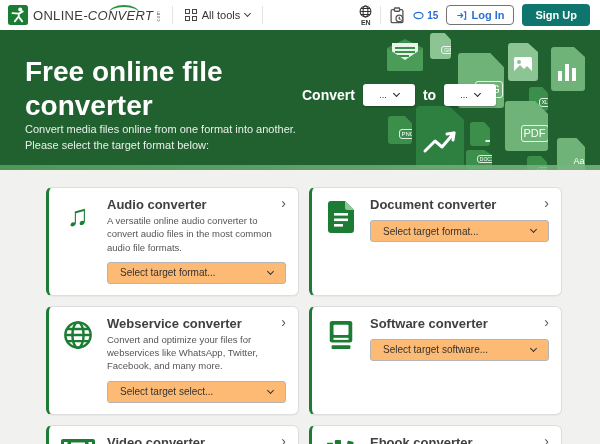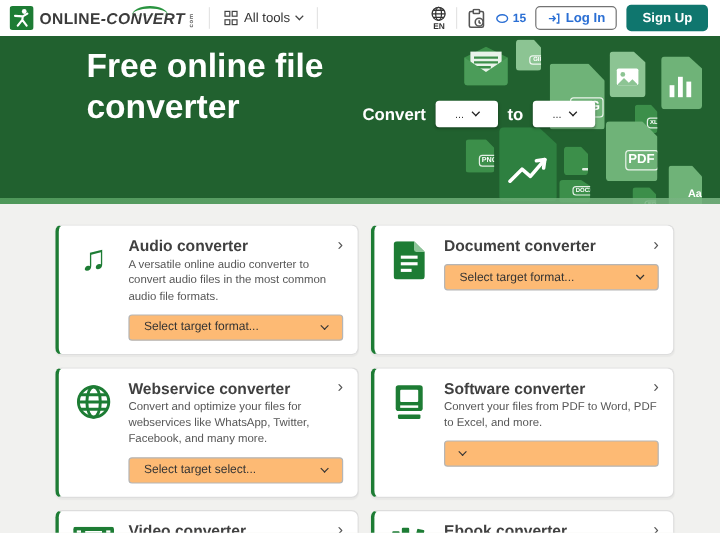--- a/index.html
+++ b/index.html
@@ -9,21 +9,21 @@
     width:600px; height:444px; overflow:hidden;
     background:#f1f1ef;
   }
   
   .navbar {
     height:30px; background:#fff; display:flex; align-items:center;
     padding:0 10px 0 8px; gap:8px; position:relative; z-index:5;
   }
   .logo { display:flex; align-items:center; gap:5px; cursor:pointer; }
   .logo-mark { width:20px; height:20px; flex:0 0 auto; }
-  .logo-text { font-size:13px; font-weight:bold; color:#3b3b3b; letter-spacing:.3px; white-space:nowrap; display:flex; align-items:baseline; }
+  .logo-text { font-size:13px; font-weight:normal; color:#3b3b3b; letter-spacing:.3px; white-space:nowrap; display:flex; align-items:baseline; }
   .logo-text .sec { font-style:italic; position:relative; }
   .logo-text .sec::after{
     content:""; position:absolute; top:-3px; left:26px; width:30px; height:6px;
     border-top:2px solid #2a9440; border-radius:50% 50% 0 0 / 100% 100% 0 0;
   }
   .logo-tld { font-size:5px; color:#666; transform:rotate(-90deg) translateX(2px); display:inline-block; letter-spacing:.5px; }
   .nav-sep { width:1px; height:18px; background:#e4e4e4; }
   .all-tools { display:flex; align-items:center; gap:5px; font-size:11px; color:#333; cursor:pointer; padding:0 4px; }
   .grid-icon { display:grid; grid-template-columns:5px 5px; grid-gap:1.5px; }
   .grid-icon i { width:5px; height:5px; border:1.2px solid #444; display:block; }
@@ -39,36 +39,36 @@
     font-family:"Liberation Sans",sans-serif;
   }
   .btn-signup {
     background:#0f766e; color:#fff; border:none; font-size:11px; font-weight:bold;
     border-radius:4px; padding:5px 13px; cursor:pointer; font-family:"Liberation Sans",sans-serif;
   }
   
   .hero { position:relative; height:140px; background:#21612f; overflow:hidden; }
   .hero::after { content:""; position:absolute; left:0; right:0; bottom:0; height:5px;
     background:linear-gradient(90deg,#56a161,#7ab583); opacity:.85; }
-  .hero-title { position:absolute; left:25px; top:8px; width:250px;
-    color:#fff; font-size:28px; line-height:1.22; font-weight:bold;margin-left:47px; }
+  .hero-title { position:absolute; left:25px; top:25px; width:250px;
+    color:#fff; font-size:28px; line-height:1.22; font-weight:bold; }
   .hero-sub { position:absolute; left:25px; top:92px; width:276px;
     color:#e8f1e9; font-size:11px; line-height:1.45; }
   .convert-row { position:absolute; left:302px; top:54px; display:flex; align-items:center; gap:8px; z-index:3; }
   .convert-label, .to-label { color:#fff; font-size:14px; font-weight:bold; }
   .mini-select {
     width:52px; height:22px; background:#fff; border-radius:3px; display:flex;
     align-items:center; justify-content:center; gap:7px; font-size:9px; color:#333; cursor:pointer;
     box-shadow:0 1px 2px rgba(0,0,0,.25);
   }
   .mini-select .chev { border-color:#222; }
   
   .file-badge { position:absolute; clip-path:polygon(0 0,70% 0,100% 26%,100% 100%,0 100%);
     border-radius:3px; display:flex; align-items:flex-end; justify-content:center; }
-  .file-badge span { font-weight:bold; color:#fff; margin-bottom:22%;
+  .file-badge span { font-weight:normal; color:#fff; margin-bottom:22%;
     border:1px solid rgba(255,255,255,.85); border-radius:3px; padding:0 2px; line-height:1.35;margin-left:16px; }
   .tone-light { background:#6fb378; }
   .tone-lighter { background:#8cc493; }
   .tone-mid { background:#3c8f4a; }
   .hero-svg { position:absolute; }
   
   .cards {
     padding:17px 38px 14px 46px;
     display:grid; grid-template-columns:1fr 1fr; gap:10px;
   }
@@ -149,20 +149,21 @@
       <path d="M3 12h11M10 7l4.5 5L10 17"></path>
         <path d="M17 4h4v16h-4"></path>
     </svg>
     <span>Log In</span>
   </button>
   <button class="btn-signup">Sign Up</button>
 </header>
 
 <section class="hero">
   <h1 class="hero-title">Free online file converter</h1>
+  <p class="hero-sub">Convert media files online from one format into another. Please select the target format below:</p>
 
   <div class="convert-row">
     <span class="convert-label">Convert</span>
     <div class="mini-select">
       <span>...</span>
         <span class="chev"></span>
     </div>
     <span class="to-label">to</span>
     <div class="mini-select">
       <span>...</span>
@@ -291,22 +292,22 @@
         <rect x="8" y="5" width="16" height="11" rx="1" fill="#fff"></rect>
         <rect x="8" y="19" width="16" height="2.2" fill="#fff"></rect>
         <rect x="6" y="27" width="20" height="4" rx="1" fill="#1d7c34"></rect>
       </svg>
     </div>
     <div class="card-body">
       <div class="card-head">
         <span class="card-title">Software converter</span>
         <span class="card-arrow">›</span>
       </div>
-      <p class="card-desc">Convert your files from PDF to Word, PDF to Excel, and more.</p>
       <div class="card-select">
+        <span>Select target software...</span>
           <span class="chev"></span>
       </div>
     </div>
   </div>
 
   <div class="card">
     <div class="card-icon">
       <svg width="34" height="26" viewBox="0 0 34 26">
         <rect x="0" y="0" width="34" height="26" rx="2" fill="#1d7c34"></rect>
         <rect x="3" y="3" width="3.5" height="3.5" fill="#fff"></rect>

